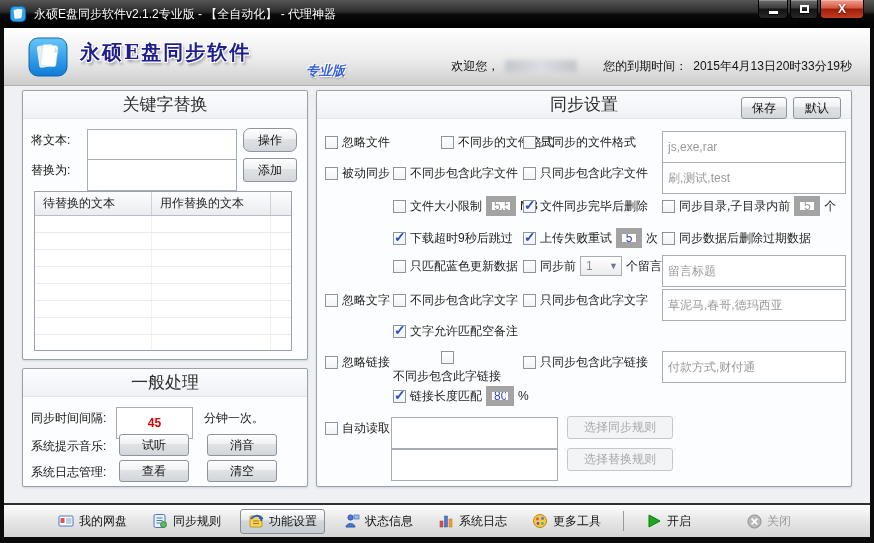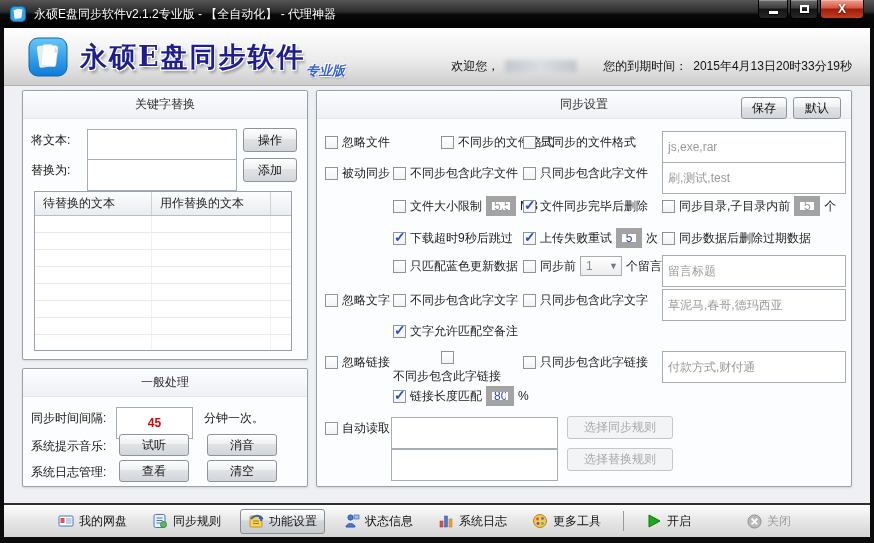--- a/index.html
+++ b/index.html
@@ -24,30 +24,30 @@
   .g-close{color:#fff;font-size:12px;font-weight:bold;text-shadow:0 1px 2px #5a0d00;}
 
   
   .client{position:absolute;left:4px;right:4px;top:28px;bottom:6px;background:#eef0f4;overflow:hidden;}
 
   
   .header{position:absolute;left:0;top:0;right:0;height:58px;
     background:linear-gradient(180deg,#ffffff,#ececec 55%,#cdcdcd);border-bottom:1px solid #b0b0b0;}
   .logo{position:absolute;left:24px;top:9px;}
   .app-title{position:absolute;left:76px;top:11px;font-family:"DejaVu Serif","Liberation Serif",serif;
-    font-weight:bold;font-size:27px;letter-spacing:2px;color:#1e1e8e;
+    font-weight:bold;font-size:20px;letter-spacing:2px;color:#1e1e8e;
     text-shadow:1px 1px 0 #fff,-1px -1px 0 #fff,1px -1px 0 #fff,-1px 1px 0 #fff,2px 3px 3px rgba(0,0,0,.35);white-space:nowrap;}
   .edition{position:absolute;left:302px;top:34px;font-size:13px;font-weight:bold;font-style:italic;color:#3a62d8;
     text-shadow:1px 1px 0 #fff,-1px -1px 0 #fff,1px 2px 2px rgba(0,0,0,.25);}
   .welcome{position:absolute;right:18px;top:30px;display:flex;align-items:center;gap:6px;font-size:12px;color:#111;white-space:nowrap;}
   .redact{width:72px;height:13px;background:linear-gradient(90deg,#c3c7cd,#dadde1 50%,#c3c7cd);filter:blur(2px);border-radius:2px;}
 
   
   .panel{position:absolute;background:#fcfdfe;border:1px solid #98a2ac;border-radius:2px;box-shadow:0 1px 2px rgba(0,0,0,.12);}
-  .panel-title{height:28px;display:flex;align-items:center;justify-content:center;font-size:12px;color:#2e2e2e;
+  .panel-title{height:28px;display:flex;align-items:center;justify-content:center;font-size:17px;color:#2e2e2e;
     background:linear-gradient(#fcfdff,#eff1f5);border-bottom:1px solid #e3e6eb;border-radius:2px 2px 0 0;}
   .lbl{position:absolute;font-size:12px;color:#141414;line-height:22px;white-space:nowrap;}
   .txt{position:absolute;height:32px;border:1px solid #a6adb5;background:#fff;
     font:12px "Liberation Sans",sans-serif;padding:0 5px;color:#333;}
   .txt.hint{color:#9a9a9a;}
   .btn{position:absolute;height:24px;border:1px solid #8d949c;border-radius:3px;
     background:linear-gradient(#fefefe,#eef0f2 45%,#e0e3e6 46%,#d2d6da);
     font:12px "Liberation Sans",sans-serif;color:#111;display:flex;align-items:center;justify-content:center;
     box-shadow:inset 0 1px 0 #fff;cursor:pointer;white-space:nowrap;}
   .btn.disabled{color:#a9a9a9;background:#f3f4f6;border-color:#c4c8cd;box-shadow:none;}
@@ -132,21 +132,21 @@
         <span style="width:14px"></span>
         <span>您的到期时间：</span>
         <span>2015年4月13日20时33分19秒</span>
       </div>
     </div>
 
     <div class="panel" style="left:18px;top:62px;width:286px;height:270px;">
       <div class="panel-title">关键字替换</div>
       <span class="lbl" style="left:8px;top:38px;">将文本:</span>
       <input class="txt" style="left: 64px; top: 38px; width: 150px;" value="">
-      <div class="btn" style="left:220px;top:37px;width:54px;">操作</div>
+      <div class="btn" style="left:220px;top:37px;width:54px;border-radius:7px;">操作</div>
       <span class="lbl" style="left:8px;top:68px;">替换为:</span>
       <input class="txt" style="left: 64px; top: 68px; width: 150px;" value="">
       <div class="btn" style="left:220px;top:67px;width:54px;">添加</div>
       <div class="rtable">
         <div class="rt-head">
           <div class="rt-h c1">待替换的文本</div>
           <div class="rt-h c2">用作替换的文本</div>
           <div class="rt-h c3"></div>
         </div>
         <div class="rt-body">

